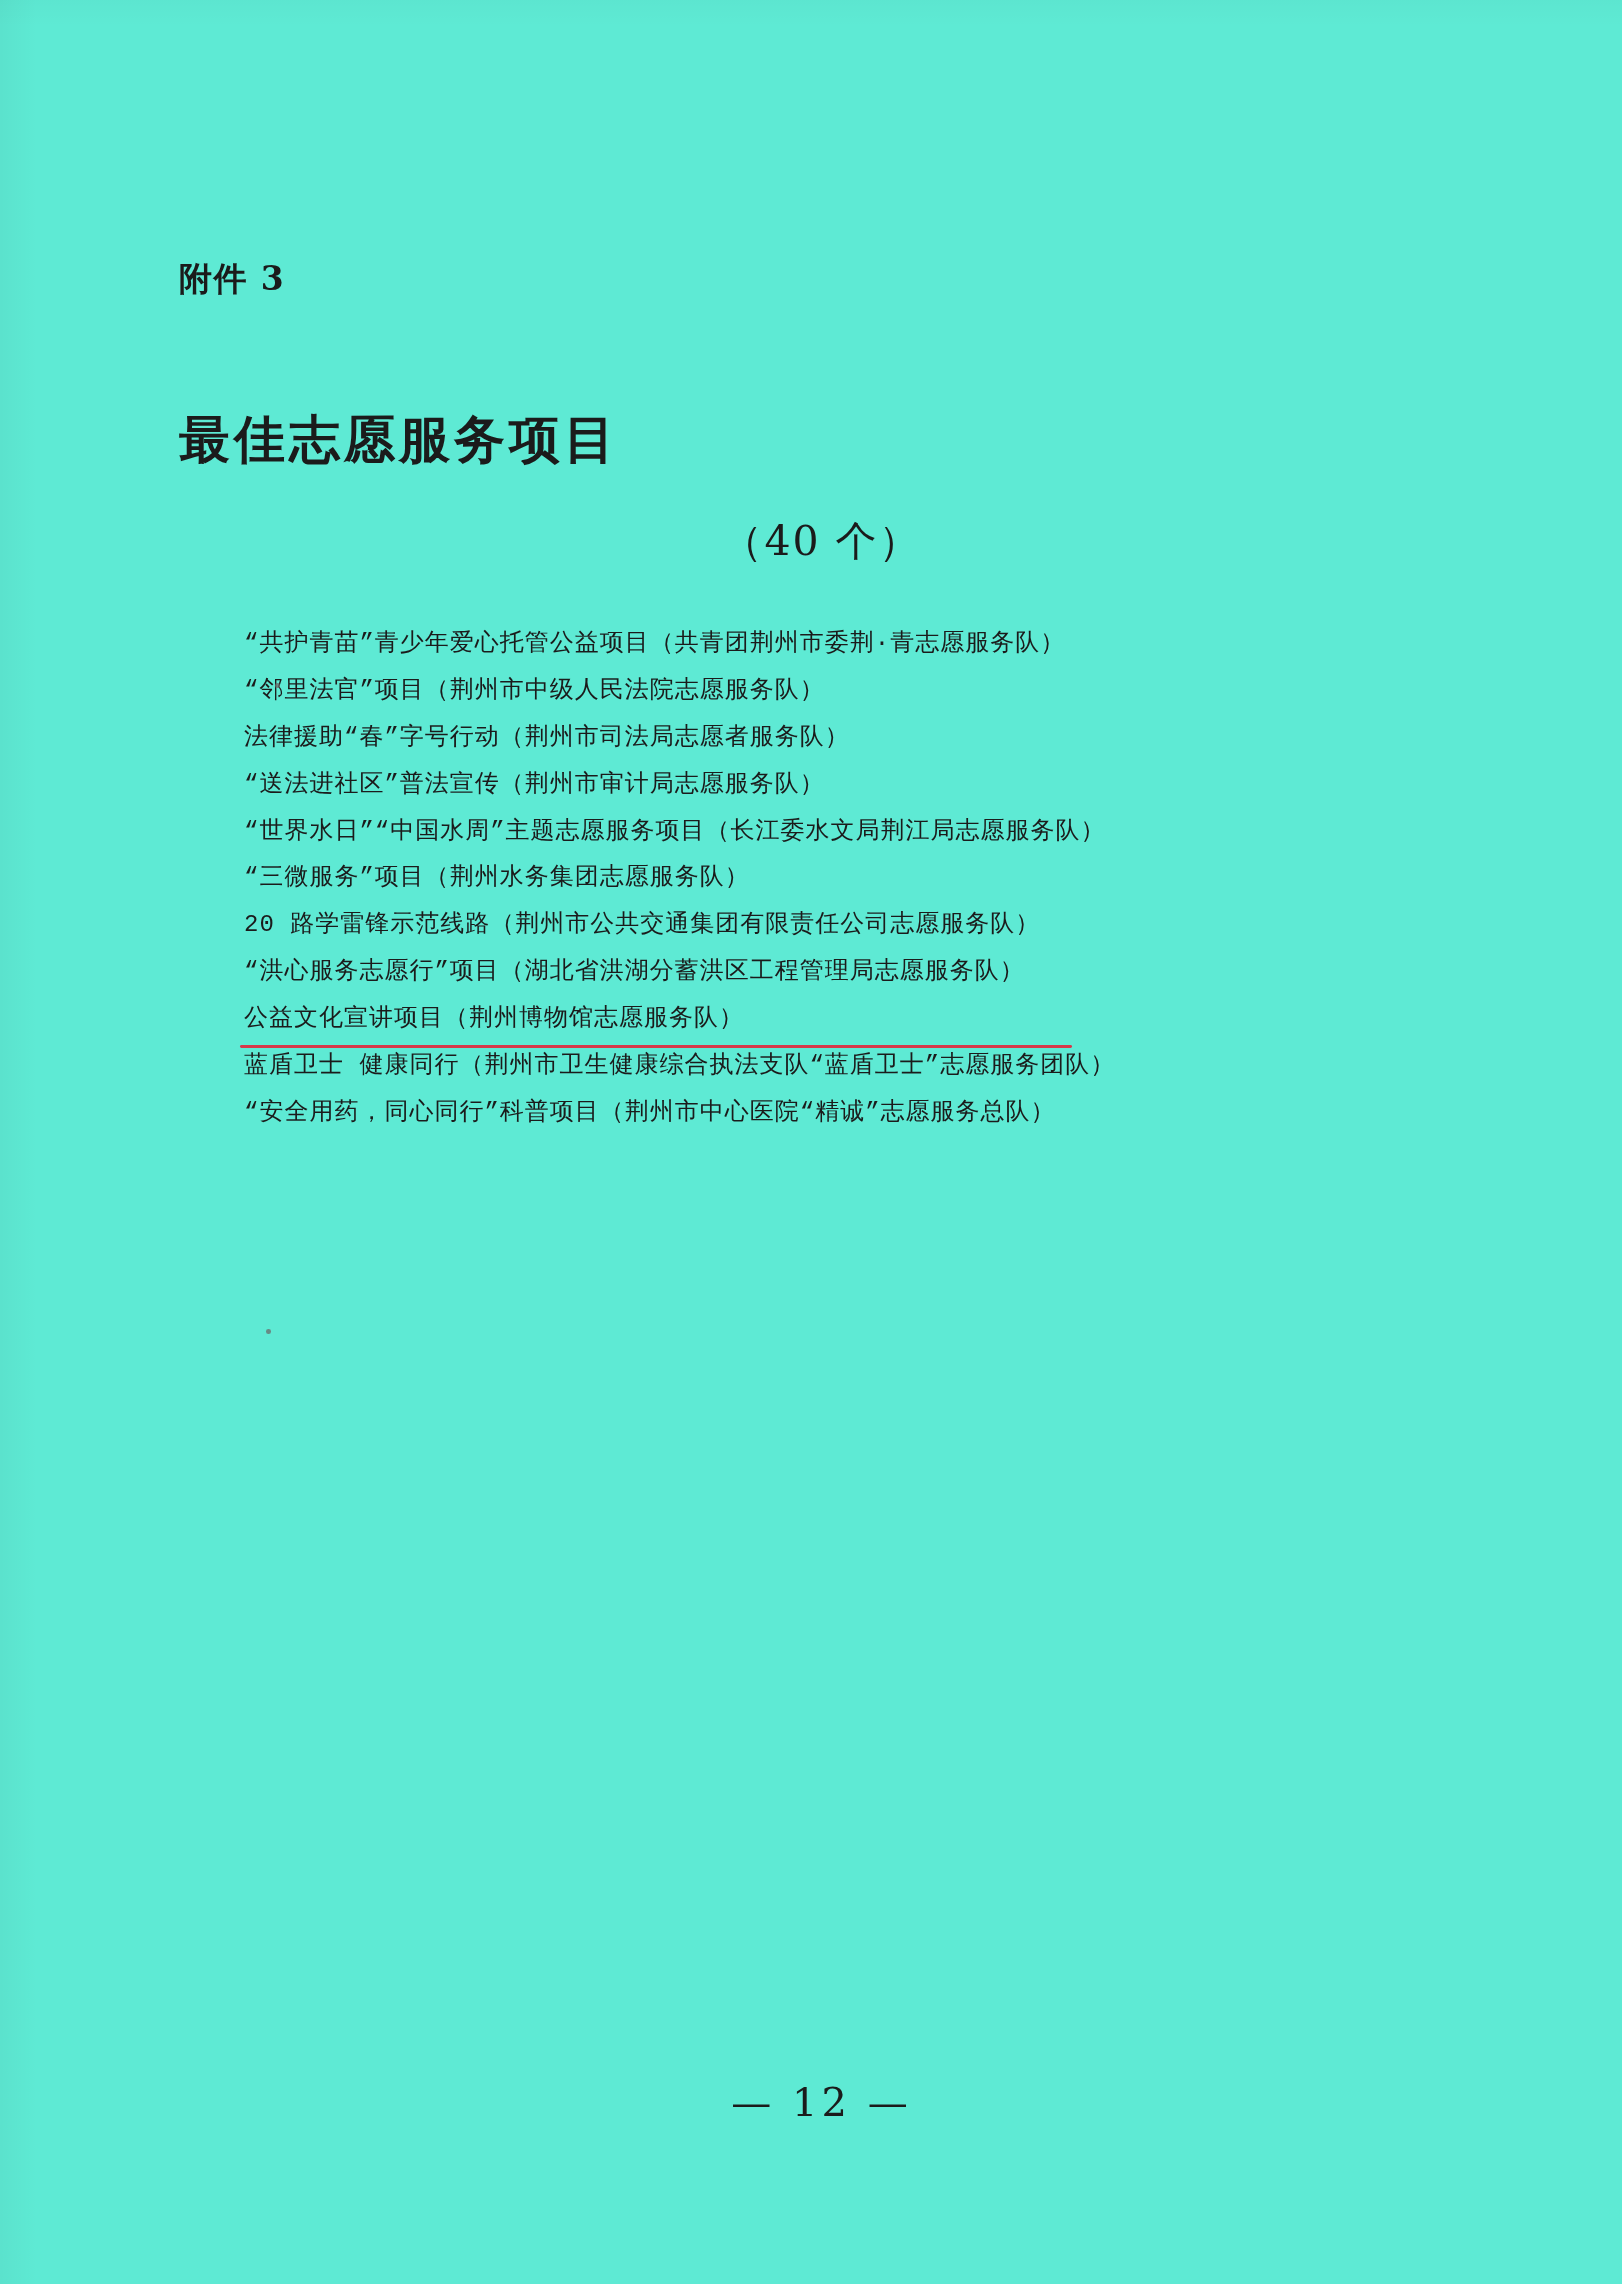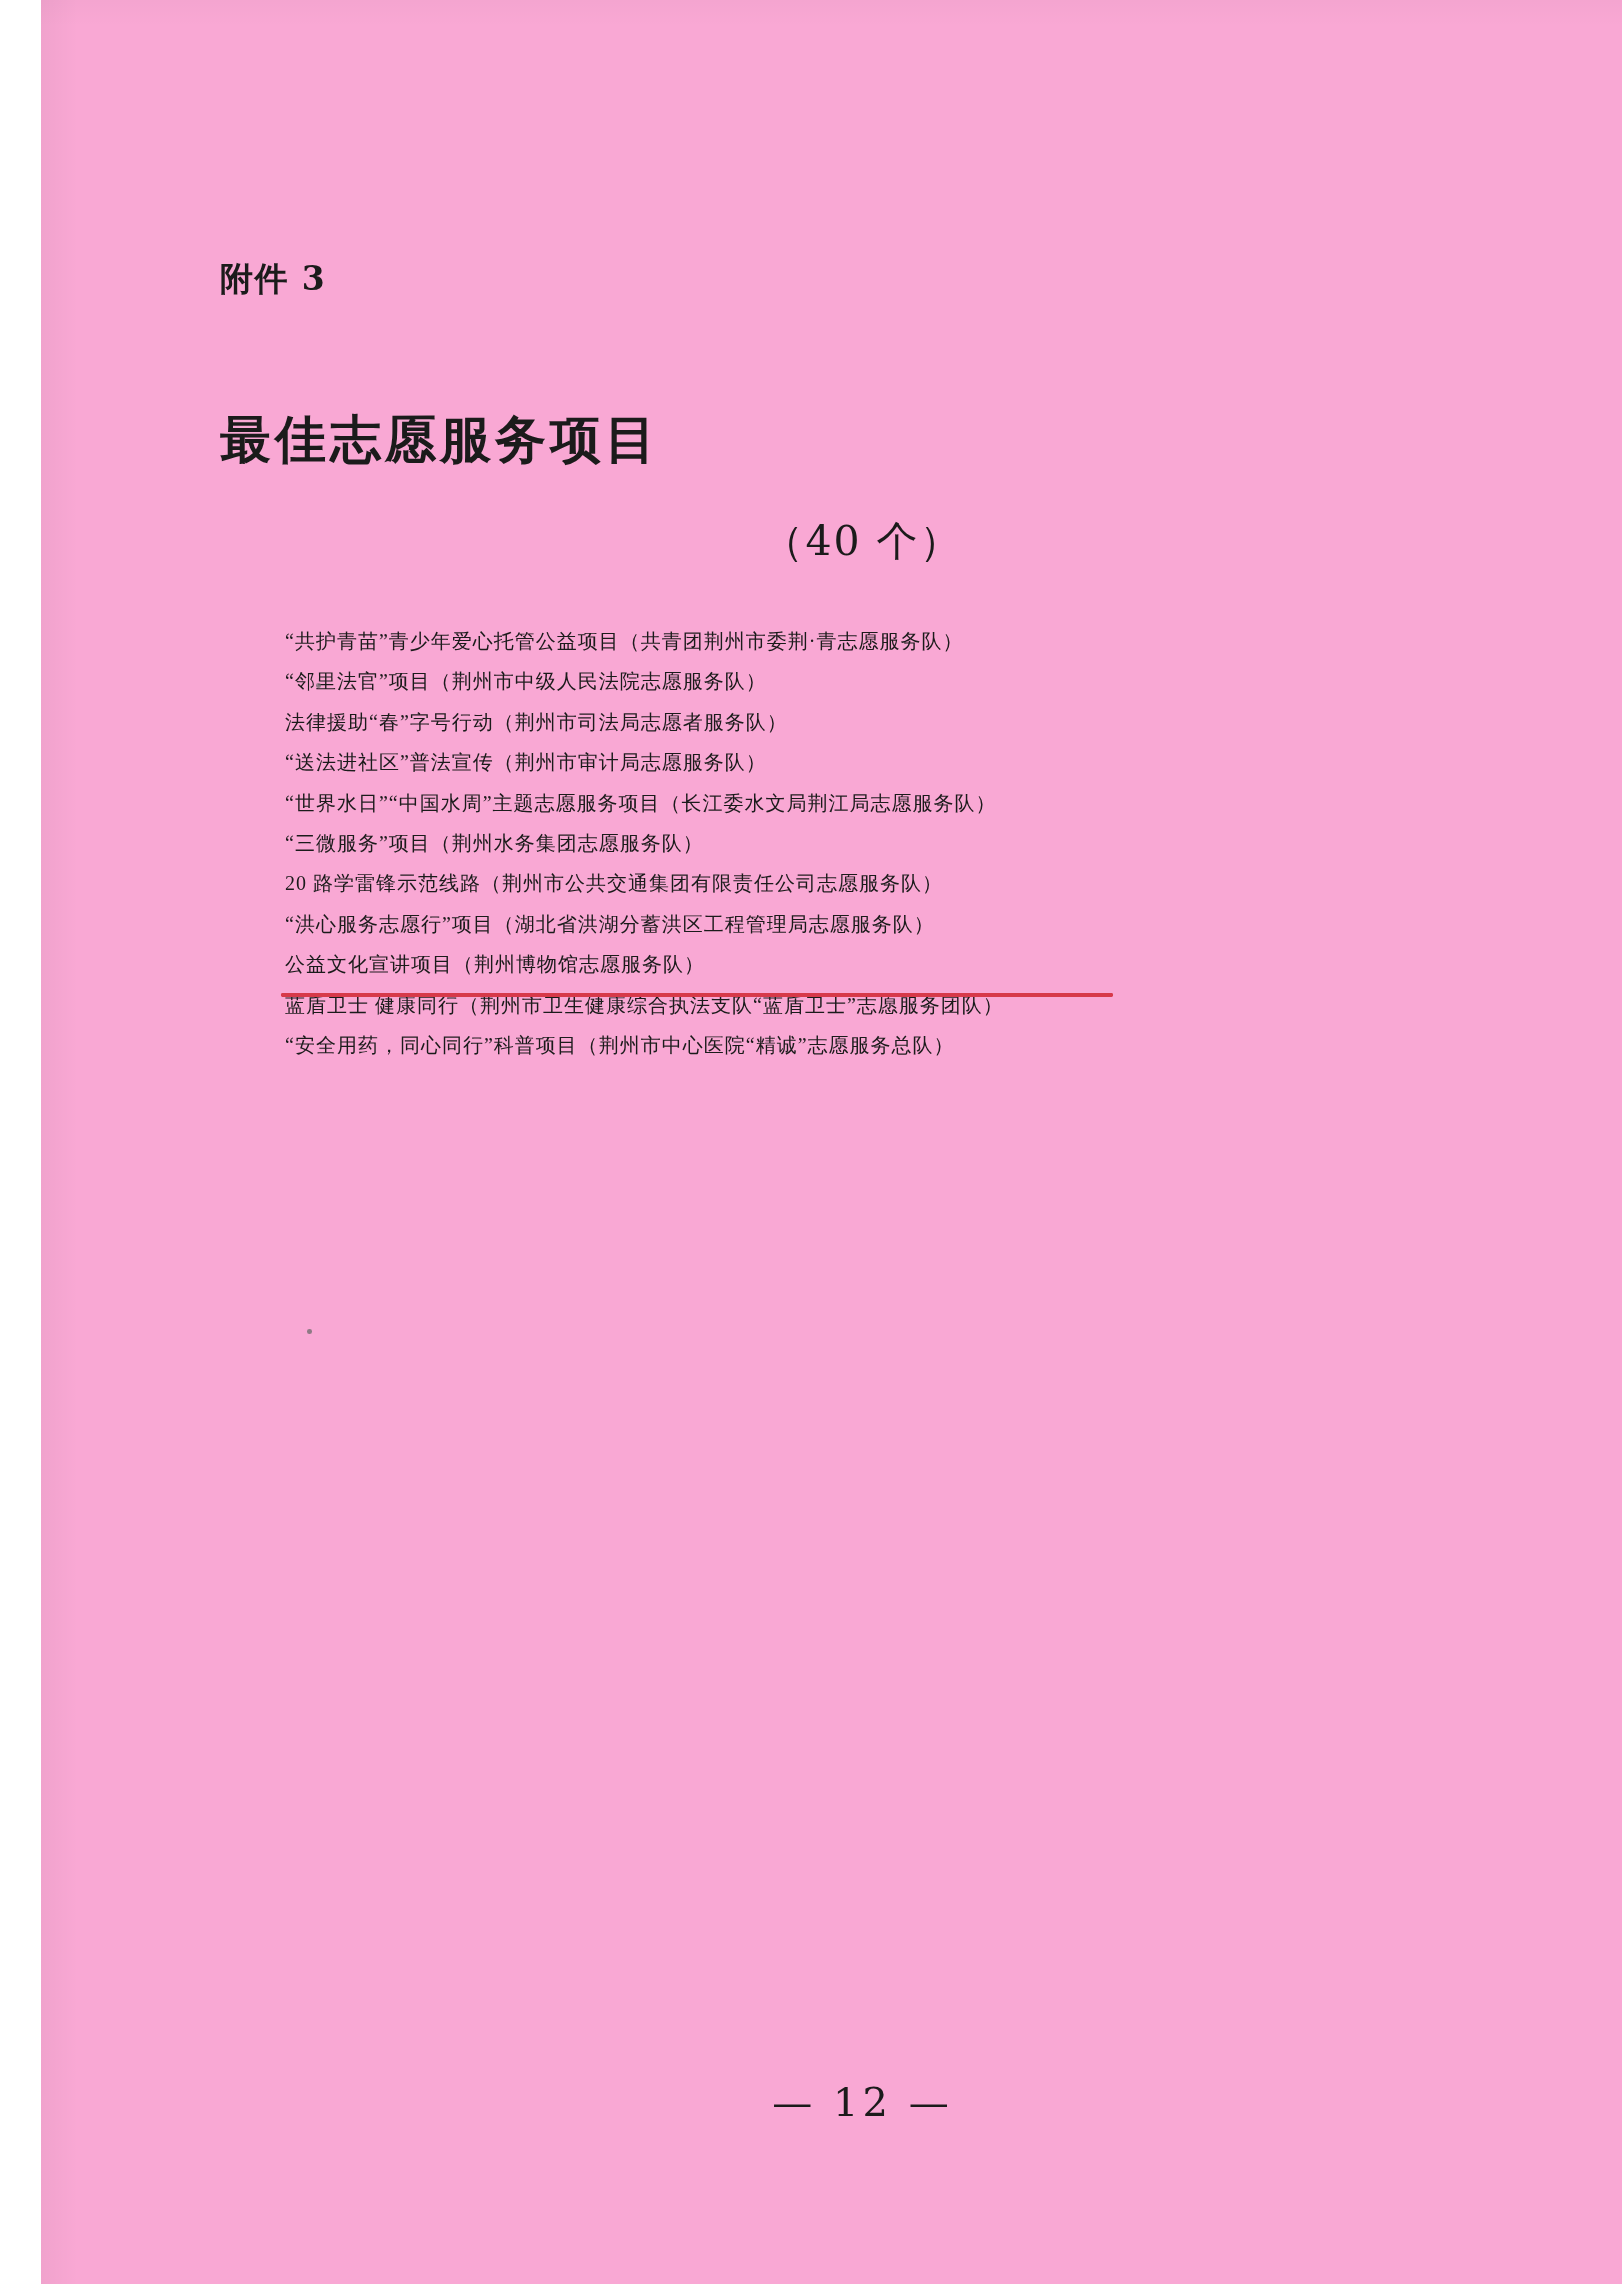--- a/index.html
+++ b/index.html
@@ -13,22 +13,21 @@
     position: relative;
     font-family: "DejaVu Serif", "Liberation Serif", serif;
     color: #1b1b1b;
     overflow: hidden;
   }
 
   
   .page {
     position: absolute;
     inset: 0;
-    background: #f9a8d4;
-    margin-left: 41px;
+    background: #5eead4;
   }
   .page::before {
     content: "";
     position: absolute;
     inset: 0;
     background:
       linear-gradient(90deg, rgba(0,0,0,0.035) 0px, rgba(0,0,0,0.0) 37px),
       linear-gradient(180deg, rgba(0,0,0,0.02) 0px, rgba(0,0,0,0.0) 27px);
     pointer-events: none;
   }
@@ -74,29 +73,29 @@
   }
 
   .list {
     position: absolute;
     left: 0;
     top: 625px;
     width: 1285px;
   }
 
   .entry {
-    font-size: 20px;
+    font-size: 24px;
     line-height: 1.62;
     letter-spacing: 1px;
     text-indent: 65px;
     margin-bottom: 8px;
     text-align: justify;
     text-justify: inter-character;
     word-break: break-all;
-    font-family: Liberation Serif, serif;
+    font-family: Liberation Mono, monospace;
   }
 
   .entry.highlighted {
     position: relative;
   }
   .underline-mark {
     position: absolute;
     height: 3.4px;
     background: #d7394a;
     border-radius: 1.4px;

